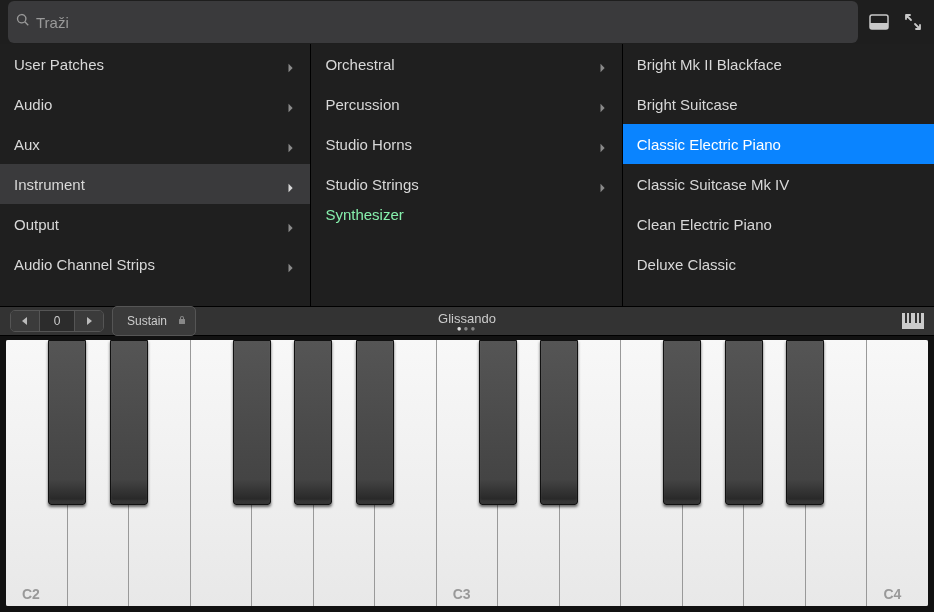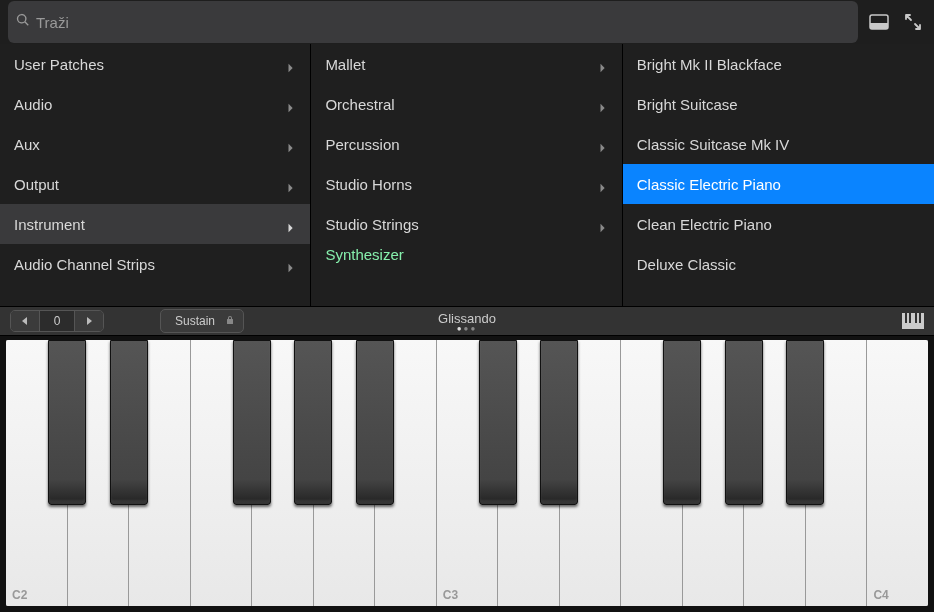--- a/index.html
+++ b/index.html
@@ -25,37 +25,37 @@
   .col-item.active .chev svg { fill: #d8d8d8; }
   .col-item.selected { background: #0a84ff; color: #fff; }
   .col-item.partial { height: 20px; overflow: hidden; align-items: flex-start; padding-top: 2px; color: #86efac;}
   
   
   .kb-toolbar { height: 30px; background: #333; display: flex; align-items: center; padding: 0 10px; gap: 8px; border-top: 1px solid #000; border-bottom: 1px solid #000; position: relative;}
   .oct-group { display: flex; align-items: center; border: 1px solid #555; border-radius: 5px; height: 22px; overflow: hidden;}
   .oct-btn { width: 28px; height: 100%; display: flex; align-items: center; justify-content: center; background: #3b3b3b; cursor: pointer;}
   .oct-btn svg { fill: #bbb; width: 8px; height: 8px;}
   .oct-val { width: 36px; text-align: center; color: #ccc; font-size: 12px; background: #2c2c2c; height: 100%; line-height: 20px; border-left: 1px solid #555; border-right: 1px solid #555;}
-  .sustain { display: flex; align-items: center; border: 1px solid #555; border-radius: 5px; height: 24px; padding: 0 8px 0 14px; gap: 10px; background: #3b3b3b; color: #ccc; font-size: 12px; cursor: pointer; margin-left: 48px;}
+  .sustain { display: flex; align-items: center; border: 1px solid #555; border-radius: 5px; height: 30px; padding: 0 8px 0 14px; gap: 10px; background: #3b3b3b; color: #ccc; font-size: 12px; cursor: pointer;}
   .sustain svg { width: 10px; height: 10px; fill: #888;}
   .center-label { position: absolute; left: 50%; transform: translateX(-50%); text-align: center;}
   .center-label .mode { color: #ccc; font-size: 13px; }
   .center-label .dots { color: #888; font-size: 8px; letter-spacing: 2px; line-height: 6px;}
   .center-label .dots .on { color: #ddd;}
   .scale-label { margin-left: auto; color: #ccc; font-size: 12px; cursor: pointer; margin-top: 48px;}
   .kb-icon { width: 22px; height: 16px; cursor: pointer;}
   .kb-icon svg { fill: #ccc;}
   
   
   .piano-wrap { flex: 1; background: #111; padding: 4px 6px 6px 6px; display: flex;}
   .piano { flex: 1; position: relative; background: #fff; border-radius: 2px; overflow: hidden; box-shadow: inset 0 6px 12px rgba(0,0,0,0.6);}
   .white-keys { position: absolute; inset: 0; display: flex;}
   .wkey { flex: 1; background: linear-gradient(#f8f8f8, #e8e8e8); border-right: 1px solid #999; position: relative; cursor: pointer;}
   .wkey:last-child { border-right: none;}
-  .wkey .lbl { position: absolute; bottom: 4px; left: 6px; color: #999; font-weight: 600; font-size: 12px;}
+  .wkey .lbl { position: absolute; bottom: 4px; left: 16px; color: #999; font-weight: 600; font-size: 14px;}
   .black-keys { position: absolute; top: 0; left: 0; right: 0; height: 62%; pointer-events: none;}
   .bkey { position: absolute; top: 0; width: 38px; height: 100%; background: linear-gradient(#555 0%, #444 85%, #222 100%); border: 1px solid #111; border-radius: 0 0 3px 3px; box-shadow: 0 2px 3px rgba(0,0,0,0.6), inset 0 -4px 2px rgba(255,255,255,0.08); pointer-events: auto; cursor: pointer;}
 </style>
 </head>
 <body>
 
 <div class="topbar">
   <div class="search-wrap">
     <span>
       <svg viewBox="0 0 16 16">
@@ -90,46 +90,40 @@
         <span class="chev"><svg viewBox="0 0 8 12">
             <path d="M1 1l5 5-5 5z"></path>
           </svg></span>
       </div>
       <div class="col-item">
         <span>Aux</span>
         <span class="chev"><svg viewBox="0 0 8 12">
             <path d="M1 1l5 5-5 5z"></path>
           </svg></span>
       </div>
-      <div class="col-item">
-        <span>Output</span>
-        <span class="chev"><svg viewBox="0 0 8 12">
-            <path d="M1 1l5 5-5 5z"></path>
-          </svg></span>
-      </div>
       <div class="col-item active">
         <span>Instrument</span>
         <span class="chev"><svg viewBox="0 0 8 12">
             <path d="M1 1l5 5-5 5z"></path>
           </svg></span>
       </div>
       <div class="col-item">
+        <span>Output</span>
+        <span class="chev"><svg viewBox="0 0 8 12">
+            <path d="M1 1l5 5-5 5z"></path>
+          </svg></span>
+      </div>
+      <div class="col-item">
         <span>Audio Channel Strips</span>
         <span class="chev"><svg viewBox="0 0 8 12">
             <path d="M1 1l5 5-5 5z"></path>
           </svg></span>
       </div>
     </div>
   <div class="col" id="col1">
-      <div class="col-item">
-        <span>Mallet</span>
-        <span class="chev"><svg viewBox="0 0 8 12">
-            <path d="M1 1l5 5-5 5z"></path>
-          </svg></span>
-      </div>
       <div class="col-item">
         <span>Orchestral</span>
         <span class="chev"><svg viewBox="0 0 8 12">
             <path d="M1 1l5 5-5 5z"></path>
           </svg></span>
       </div>
       <div class="col-item">
         <span>Percussion</span>
         <span class="chev"><svg viewBox="0 0 8 12">
             <path d="M1 1l5 5-5 5z"></path>
@@ -151,25 +145,25 @@
         <span>Synthesizer</span>
       </div>
     </div>
   <div class="col" id="col2">
       <div class="col-item">
         <span>Bright Mk II Blackface</span>
       </div>
       <div class="col-item">
         <span>Bright Suitcase</span>
       </div>
-      <div class="col-item">
-        <span>Classic Suitcase Mk IV</span>
-      </div>
       <div class="col-item selected">
         <span>Classic Electric Piano</span>
+      </div>
+      <div class="col-item">
+        <span>Classic Suitcase Mk IV</span>
       </div>
       <div class="col-item">
         <span>Clean Electric Piano</span>
       </div>
       <div class="col-item">
         <span>Deluxe Classic</span>
       </div>
     </div>
 </div>
 

